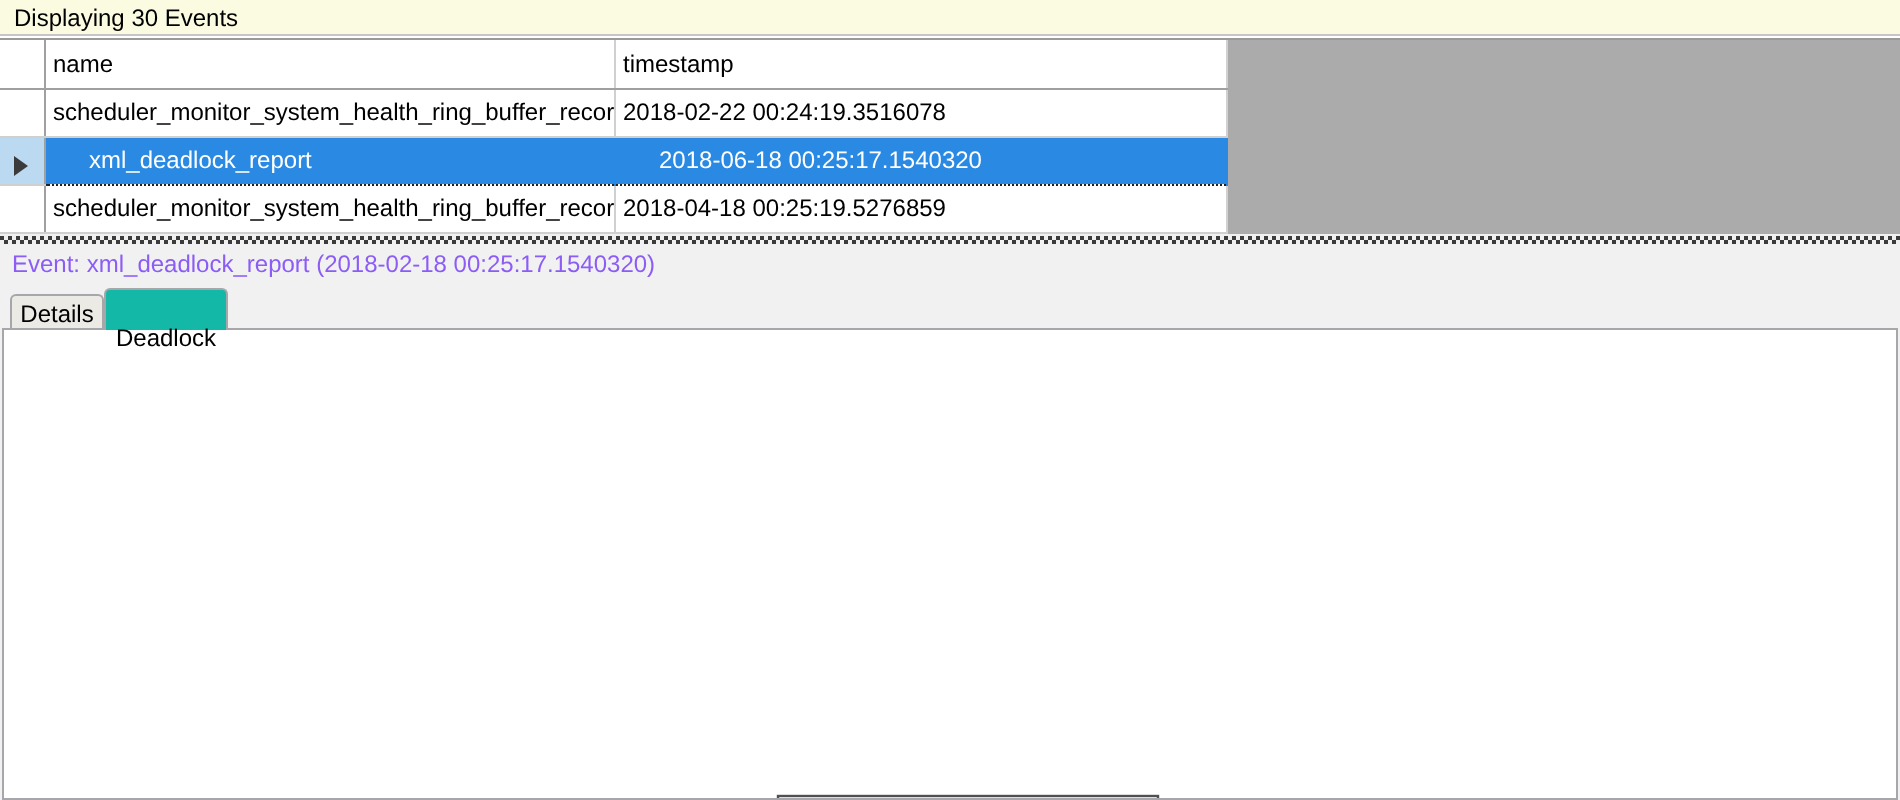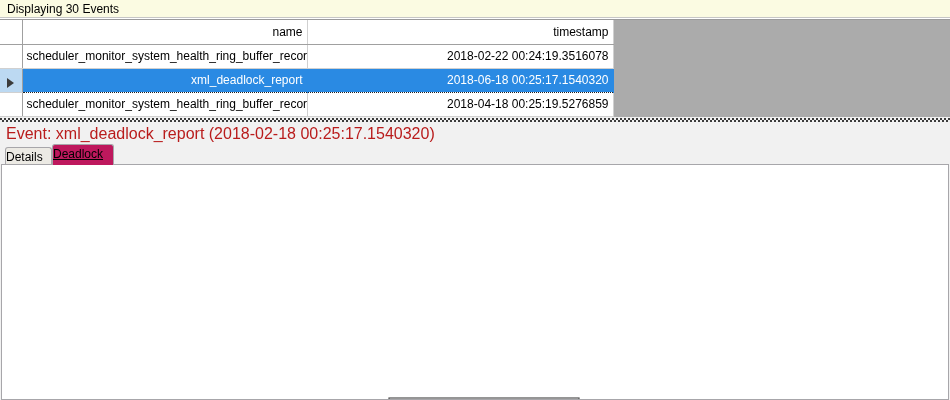--- a/index.html
+++ b/index.html
@@ -56,21 +56,21 @@
   }
   .grid col.c-sel { width: 22px; }
   .grid col.c-name { width: 285px; }
   .grid col.c-ts { width: 306px; }
 
   .grid th, .grid td {
     height: 24px;
     padding: 0 4px;
     font-size: 12px;
     font-weight: normal;
-    text-align: right;
+    text-align: left;
     border-right: 1px solid #d0d0d0;
     border-bottom: 1px solid #d0d0d0;
     white-space: nowrap;
     overflow: hidden;
     box-sizing: border-box;
     background: #ffffff;
   }
   .grid th {
     background: #ffffff;
     border-bottom: 1px solid #a0a0a0;
@@ -124,58 +124,57 @@
   .detail-pane {
     position: absolute;
     left: 0; top: 122px;
     width: 950px; height: 278px;
     background: #f1f1f1;
     box-sizing: border-box;
   }
   .event-title {
     position: absolute;
     left: 6px; top: 3px;
-    font-size: 16px;
-    color: #b91c1c;
+    font-size: 12px;
+    color: #8b5cf6;
     white-space: nowrap;
   }
 
   
   .tabstrip {
     position: absolute;
     left: 0; top: 22px;
     width: 950px; height: 21px;
   }
   .tab {
     position: absolute;
     bottom: 0;
     font-size: 12px;
     box-sizing: border-box;
     background: #eceae4;
     border: 1px solid #a7a6aa;
     border-bottom: none;
-    text-align: left;
+    text-align: center;
     color: #000;
     border-radius: 3px 3px 0 0;
     line-height: 16px;
   }
   .tab.inactive {
     left: 5px;
     width: 47px;
     height: 18px;
     padding-top: 1px;
   }
   .tab.active {
     left: 52px;
     width: 62px;
     height: 21px;
-    background: #be185d;
-    padding-top: 1px;
+    background: #14b8a6;
+    padding-top: 16px;
     z-index: 3;
-    text-decoration: underline;
   }
 
   
   .tab-body {
     position: absolute;
     left: 1px; top: 42px;
     width: 948px; height: 236px;
     background: #ffffff;
     border: 1px solid #a7a6aa;
     border-top: 1px solid #a7a6aa;

